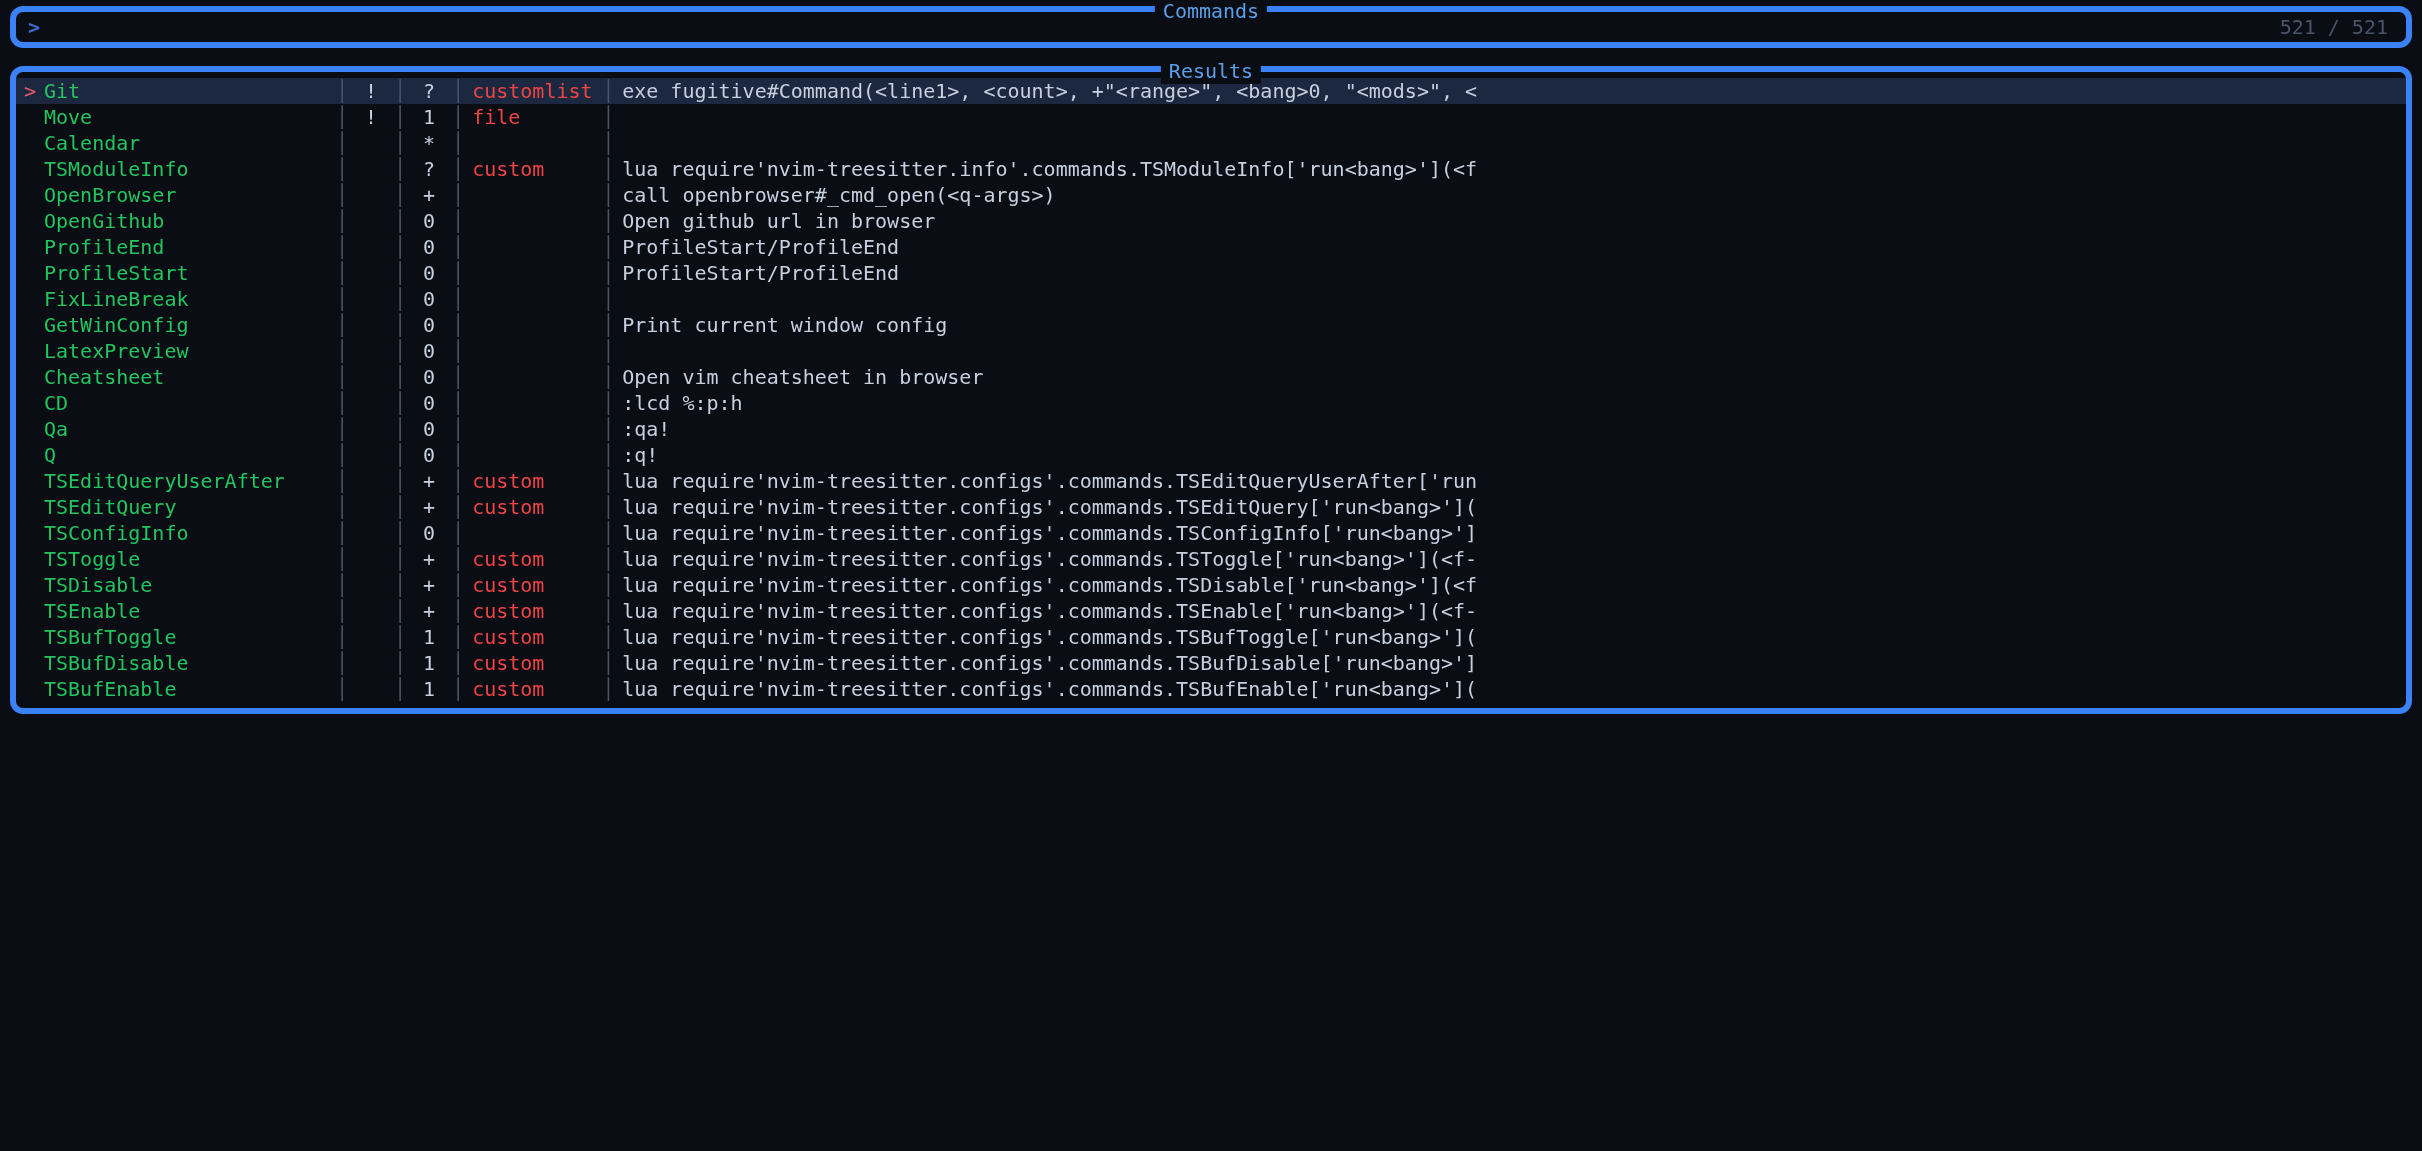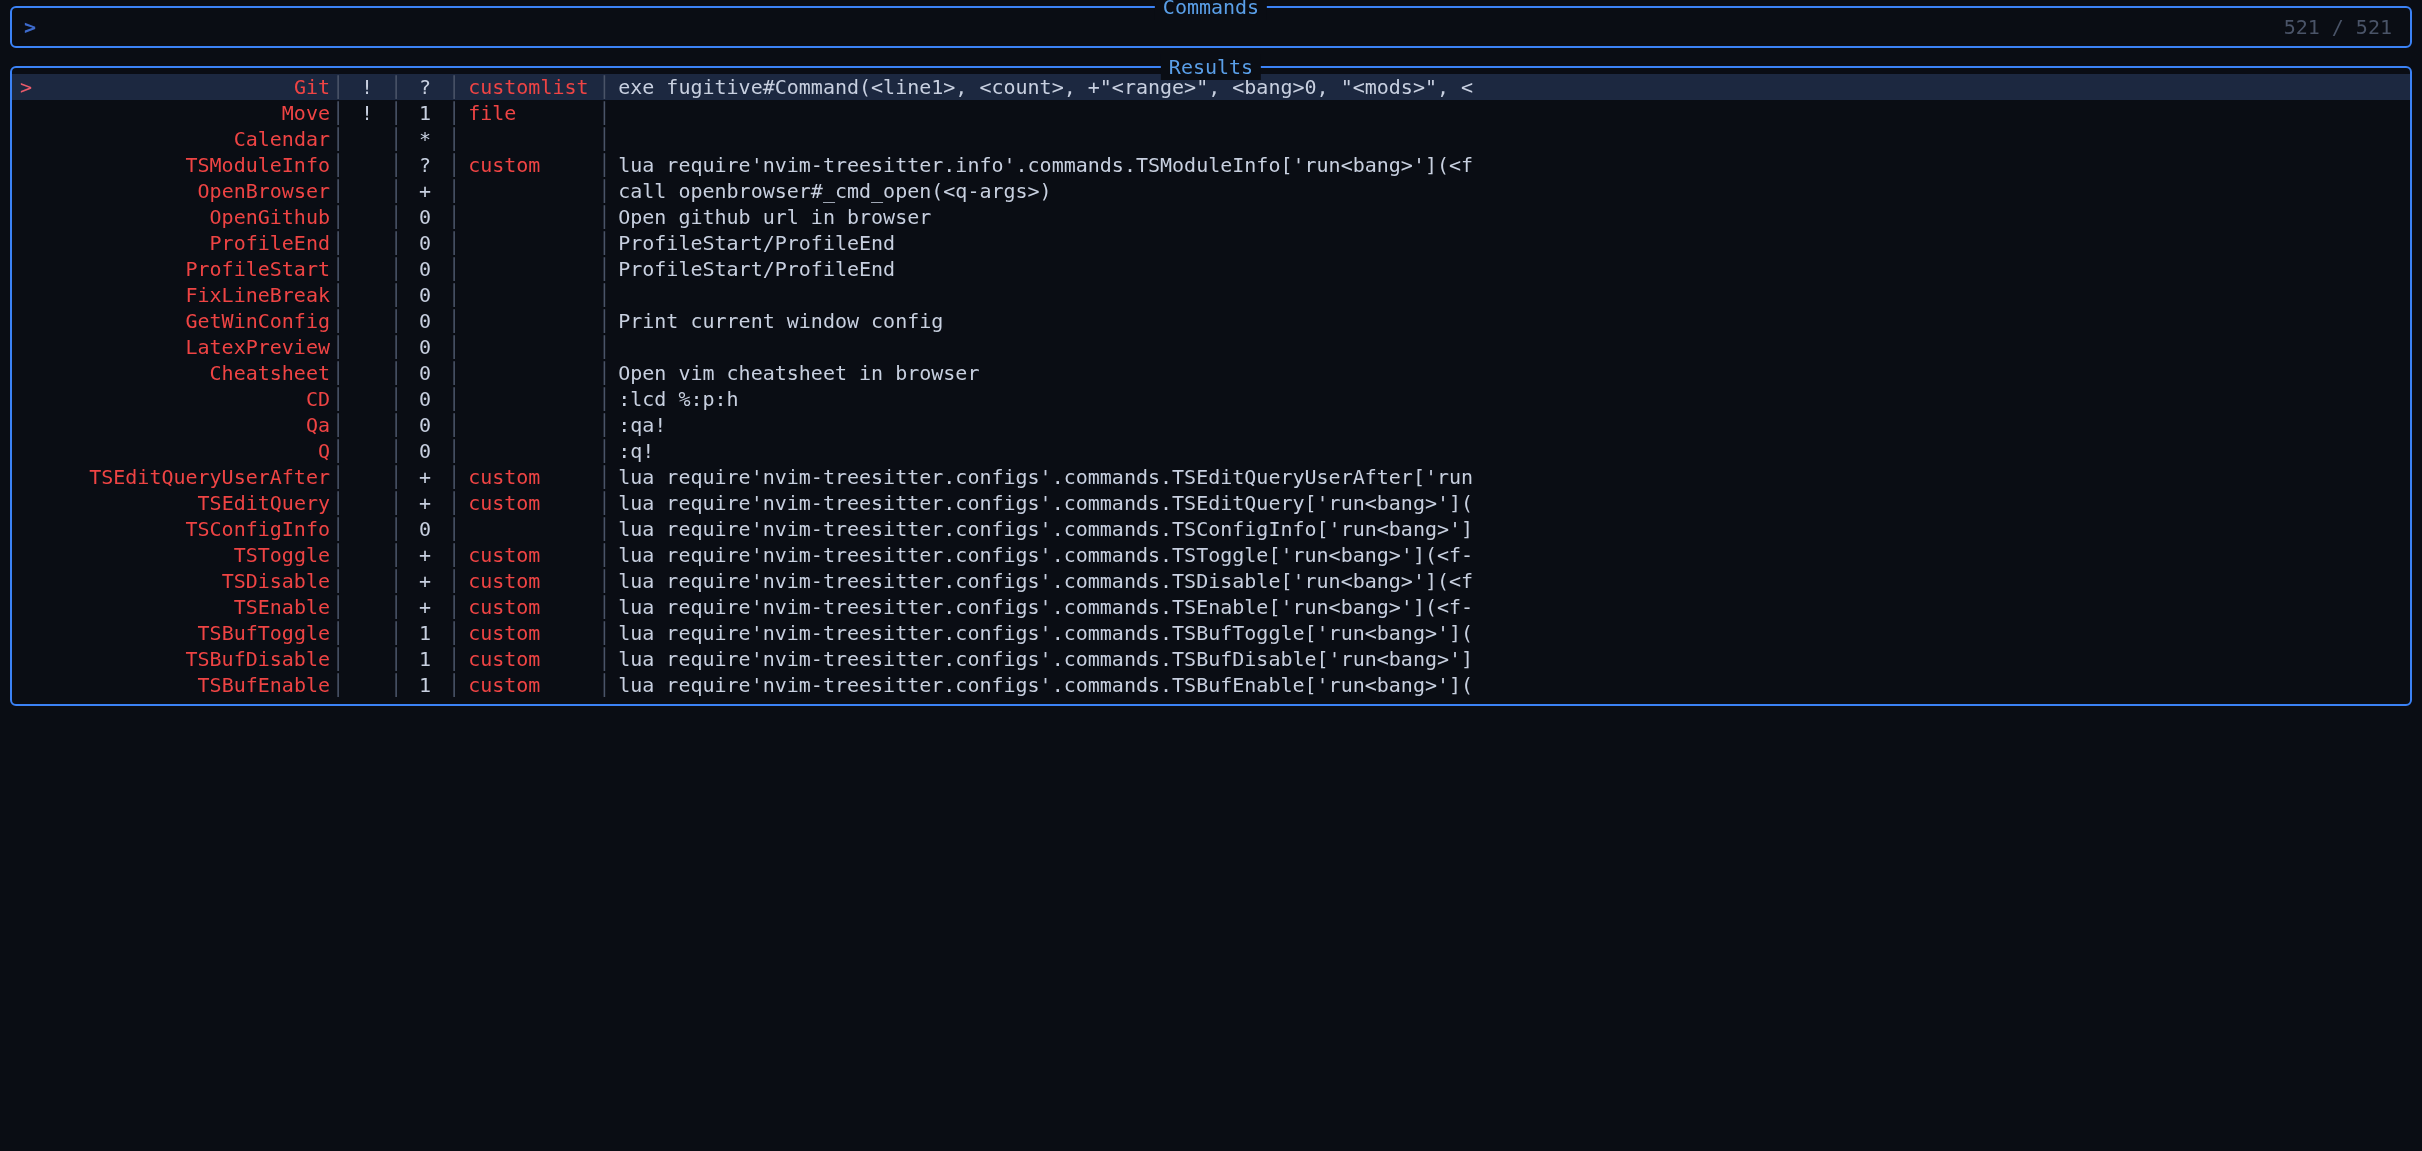--- a/index.html
+++ b/index.html
@@ -10,22 +10,22 @@
   body {
     background: #0a0d14;
     font-family: 'Menlo', 'Consolas', 'DejaVu Sans Mono', monospace;
     font-size: 20px;
     line-height: 1.3;
     color: #c8d0e0;
     padding: 6px 10px;
     overflow: hidden;
   }
   .panel {
-    border: 2px solid #3b82f6;
-    border-radius: 6px;
+    border: 6px solid #3b82f6;
+    border-radius: 13px;
     position: relative;
     margin-bottom: 18px;
     padding: 6px 12px;
   }
   .panel-title {
     position: absolute;
     top: -0.7em;
     left: 50%;
     transform: translateX(-50%);
     background: #0a0d14;
@@ -70,24 +70,23 @@
   }
   .gutter {
     width: 28px;
     text-align: left;
     padding-left: 8px;
     color: #e85a6a;
     flex-shrink: 0;
   }
   .c-name {
     width: 290px;
-    color: #ef4444;
+    color: #22c55e;
     flex-shrink: 0;
     overflow: hidden;
-    text-align: right;
   }
   .sep {
     color: #4a5468;
     flex-shrink: 0;
     padding: 0 2px;
   }
   .c-bang {
     width: 42px;
     text-align: center;
     color: #c8d0e0;

